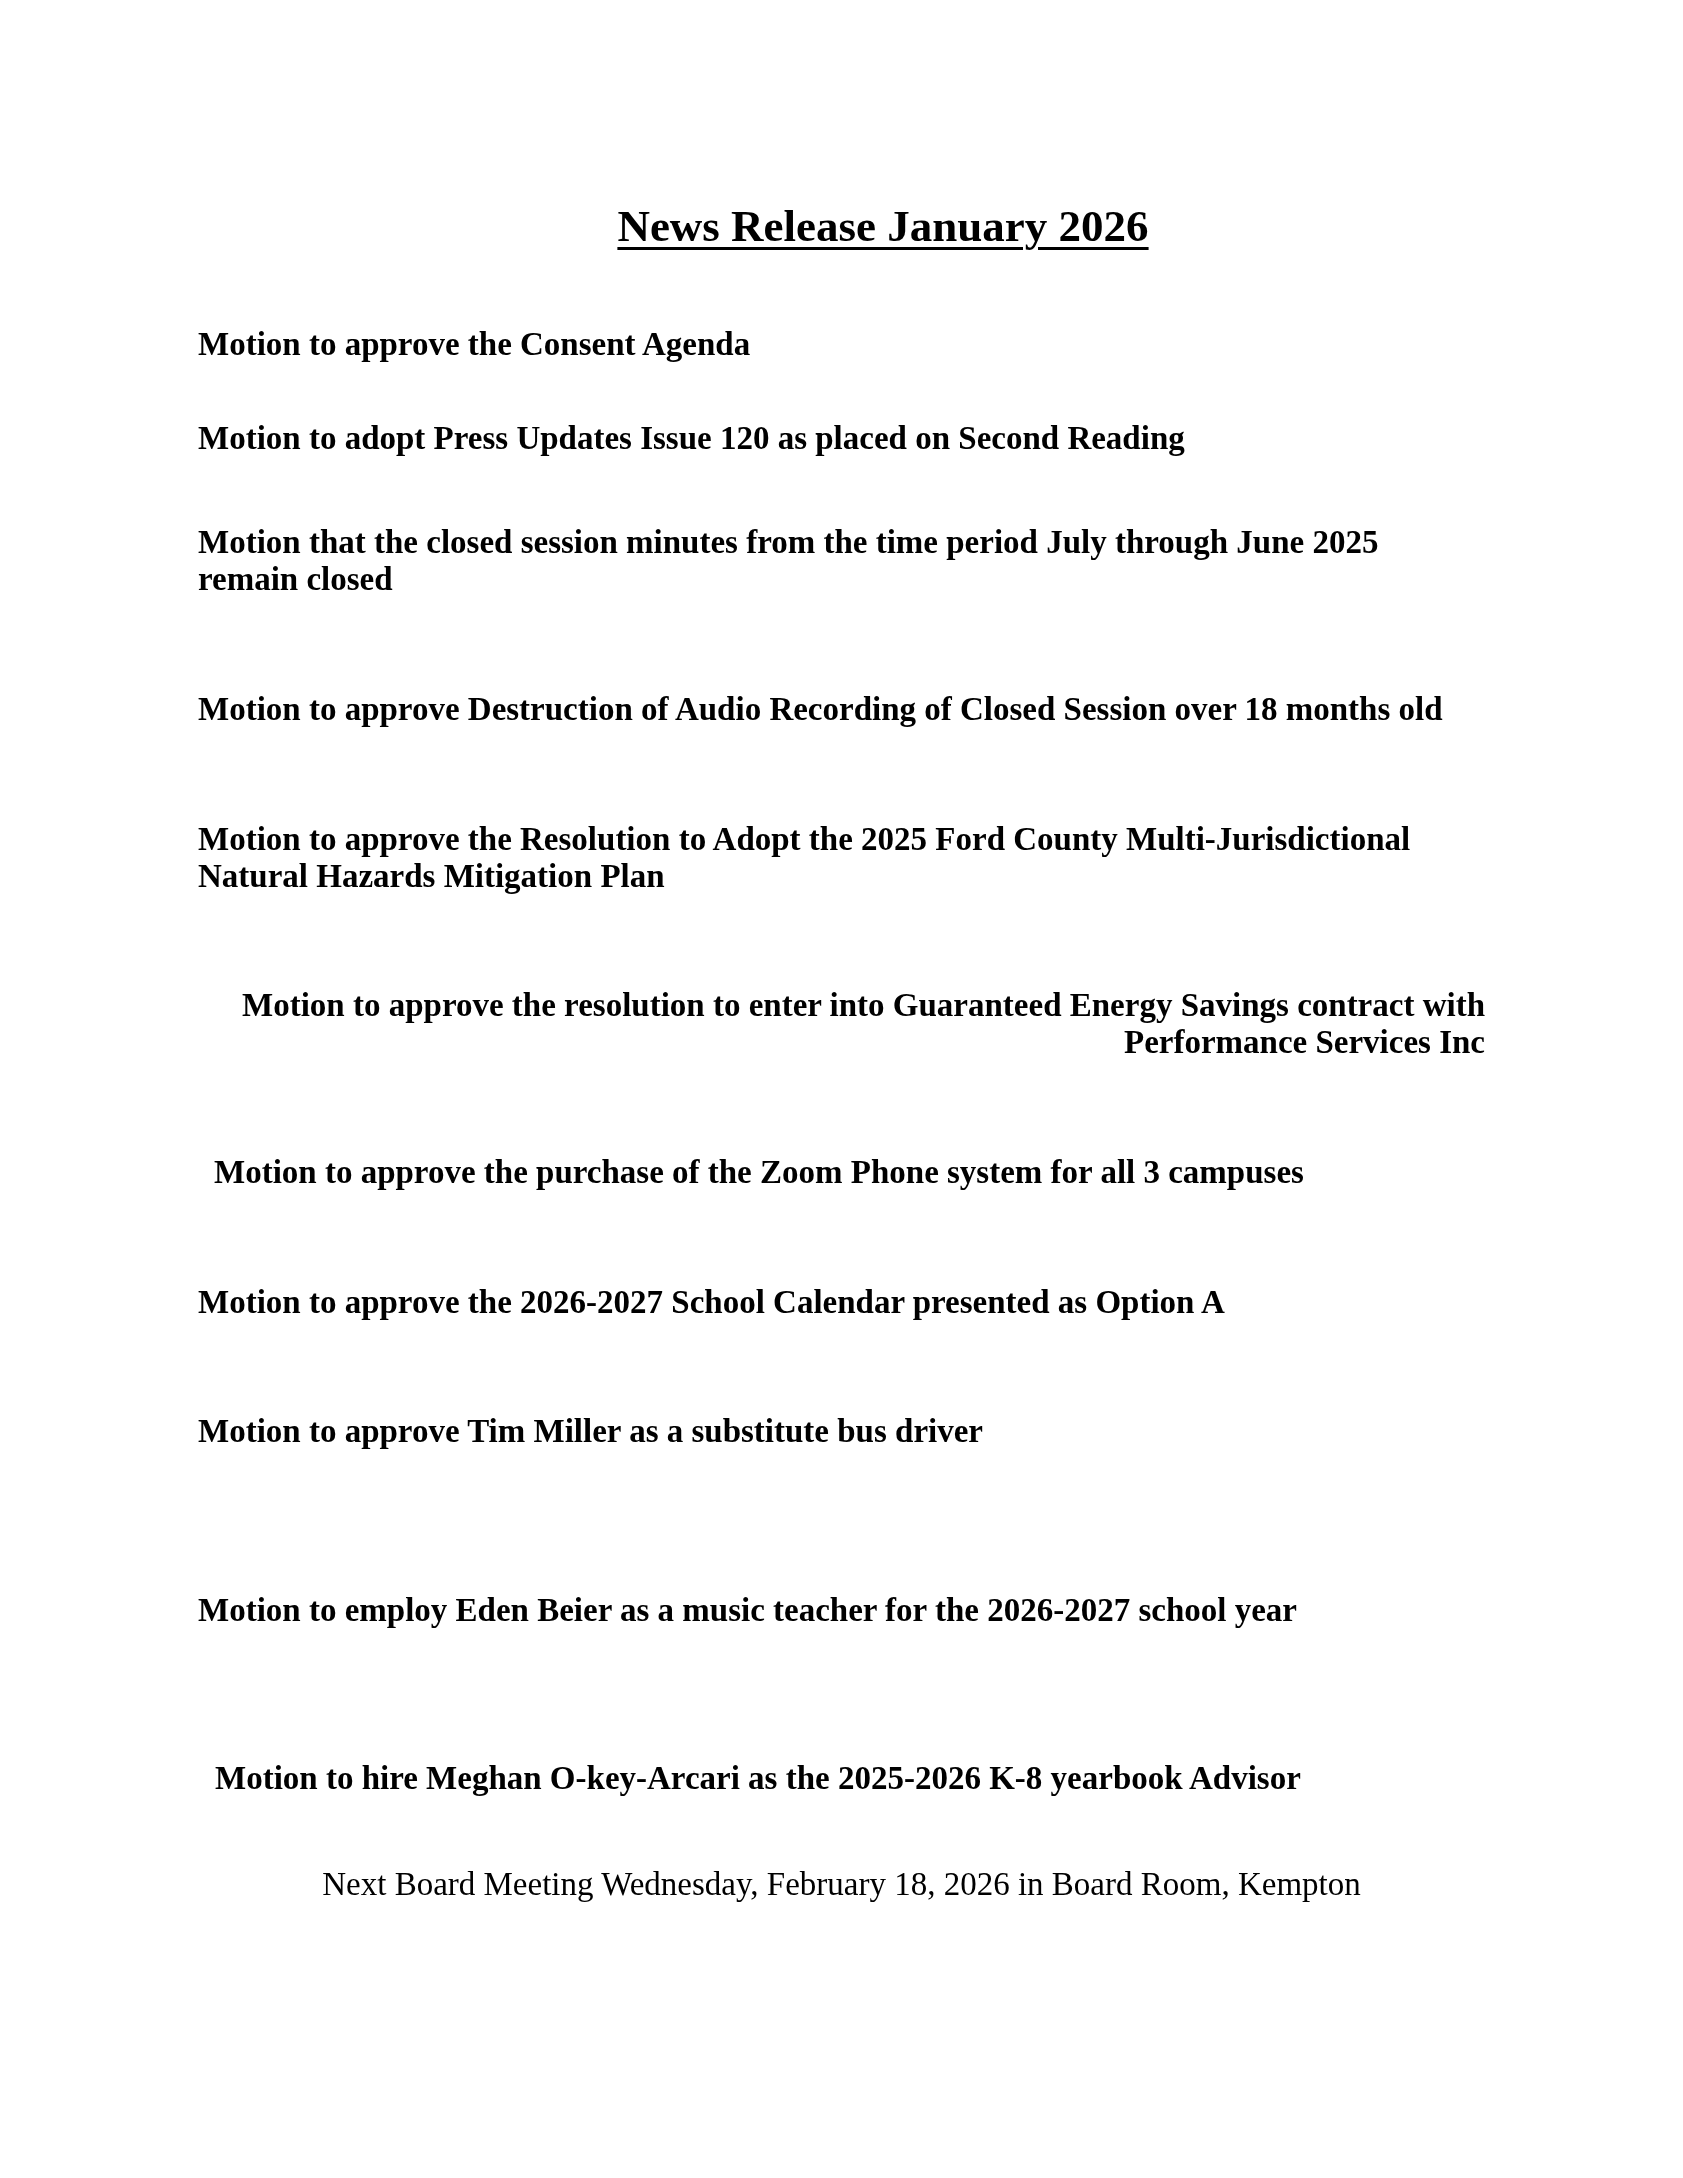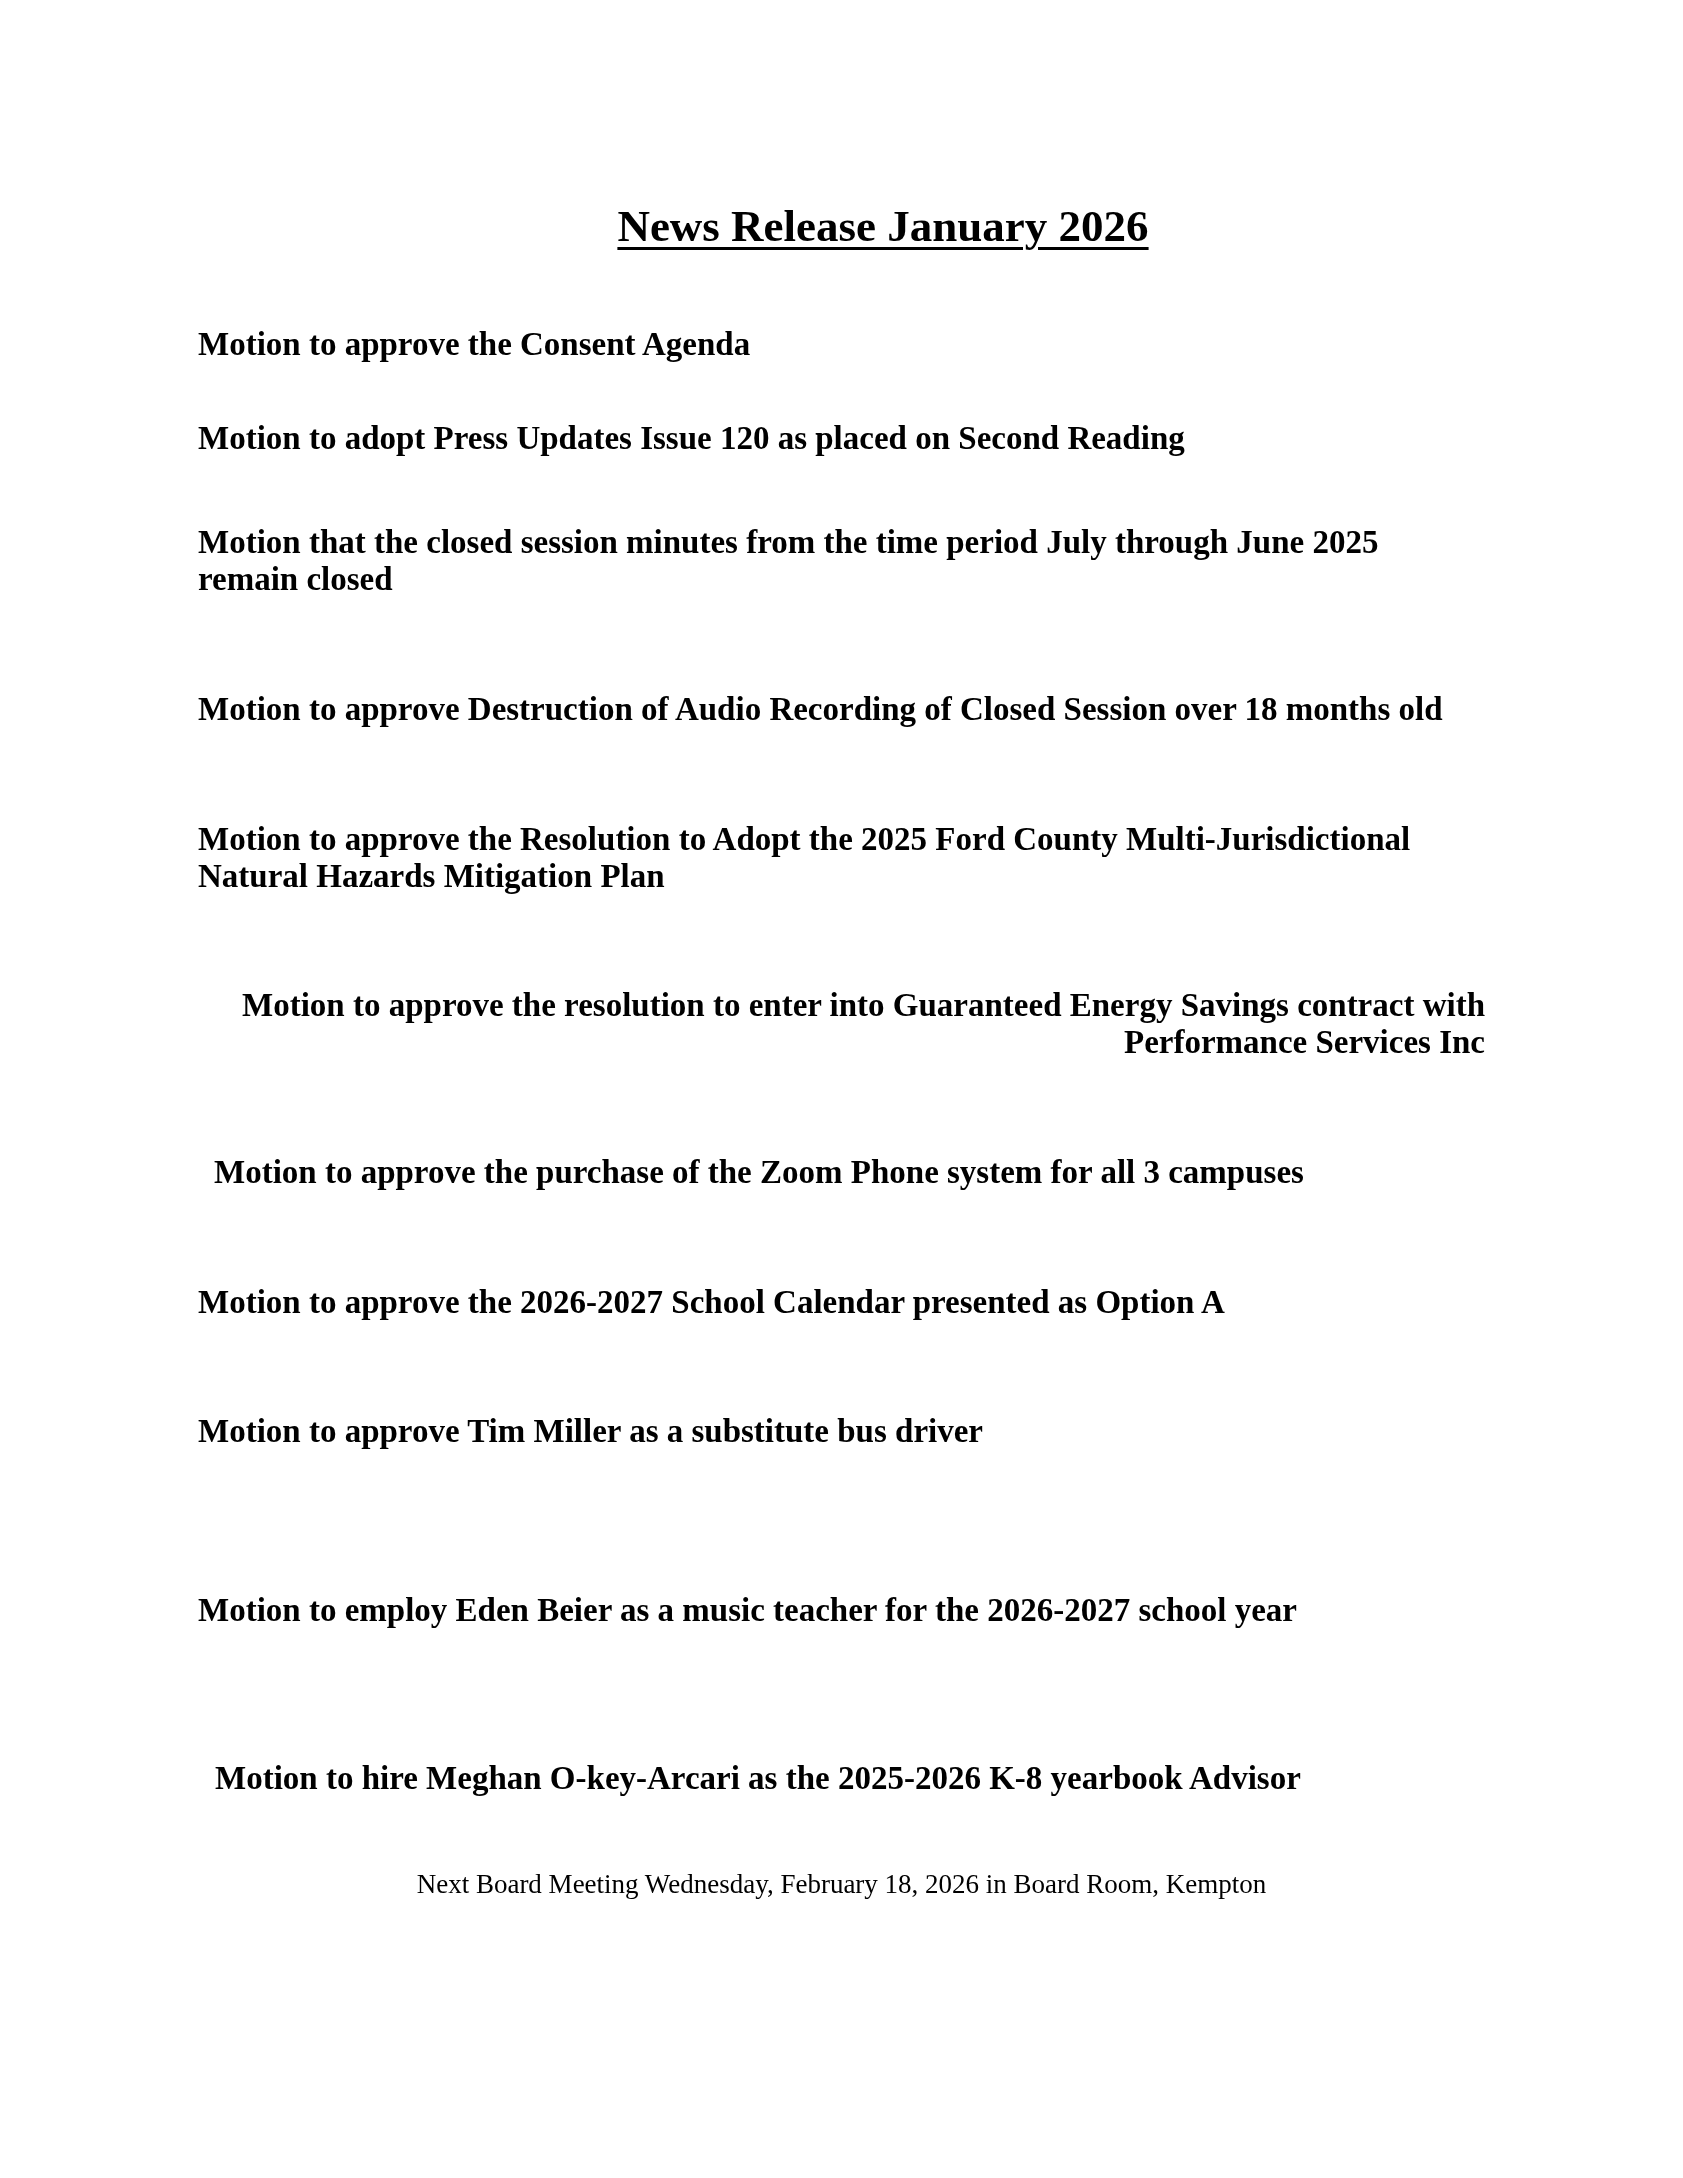--- a/index.html
+++ b/index.html
@@ -4,21 +4,21 @@
 <style>
   html, body { margin:0; padding:0; background:#ffffff; }
   body { width:1683px; height:2178px; position:relative; overflow:hidden;
          font-family:"Liberation Serif", "DejaVu Serif", serif; color:#000; }
   .title { position:absolute; left:0; width:1766px; top:201px; text-align:center;
            font-size:45px; font-weight:bold; line-height:51px; }
   .title span { text-decoration:underline; text-decoration-thickness:3px; text-underline-offset:6px; }
   .motion { position:absolute; left:198px; width:1287px; font-size:33px; font-weight:bold;
             line-height:37px; margin:0; }
   .footer { position:absolute; left:0; width:1683px; top:1866px; text-align:center;
-            font-size:27px; line-height:37px; }
+            font-size:33px; line-height:37px; }
 </style>
 </head>
 <body>
 
 <div>
   <h1 class="title" style="margin:0;">
     <span>News Release January 2026</span>
   </h1>
 
   <p class="motion" style="top:290px;margin-top:36px;">Motion to approve the Consent Agenda</p>

